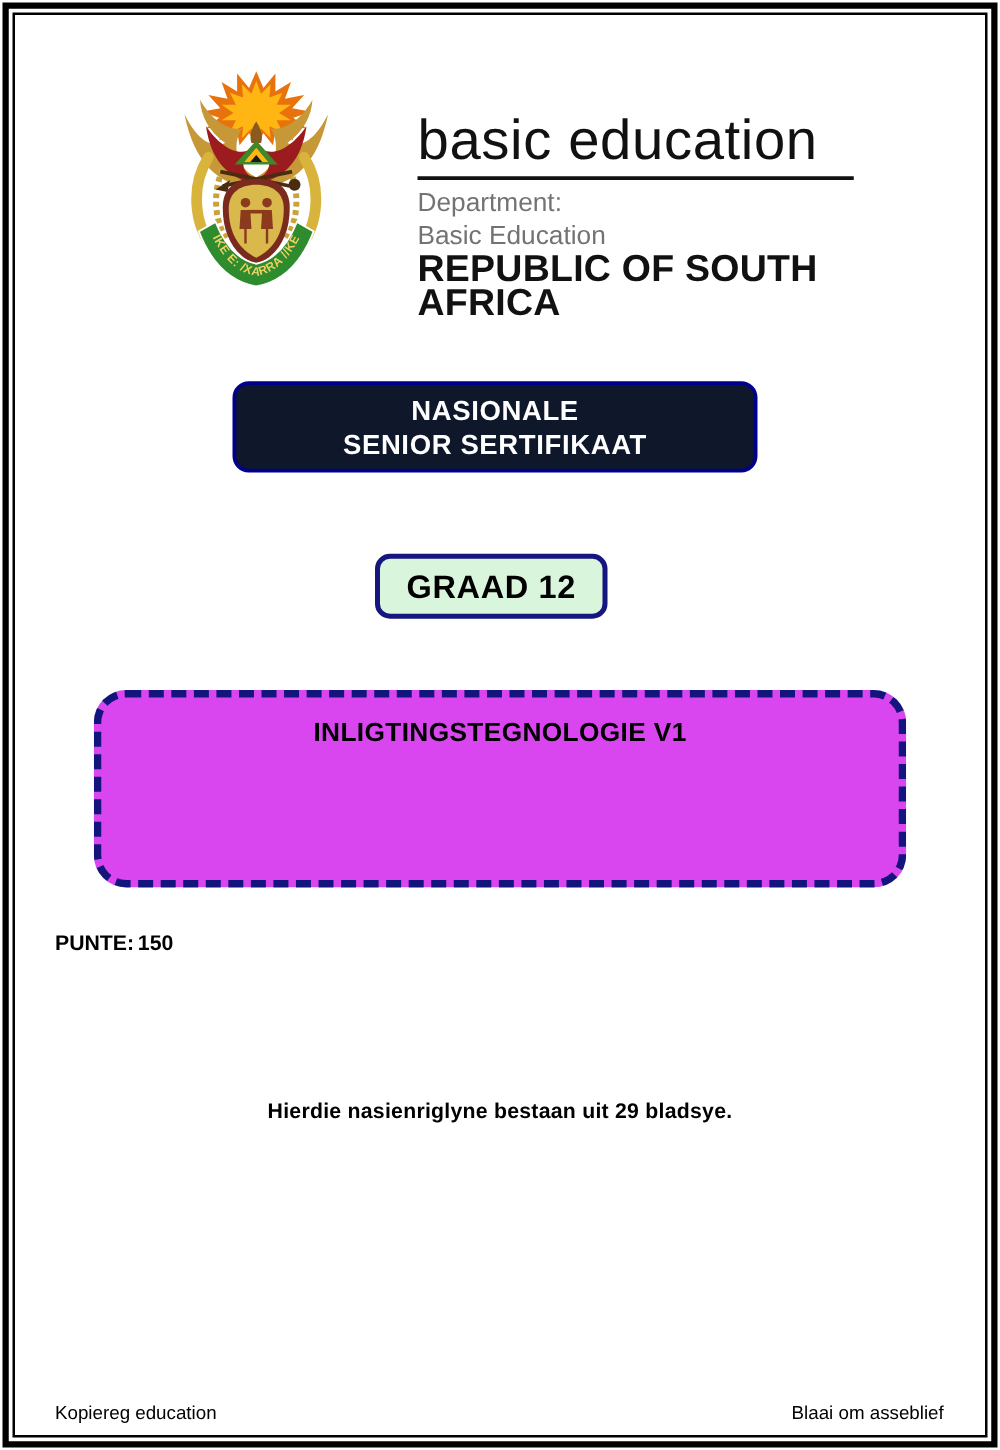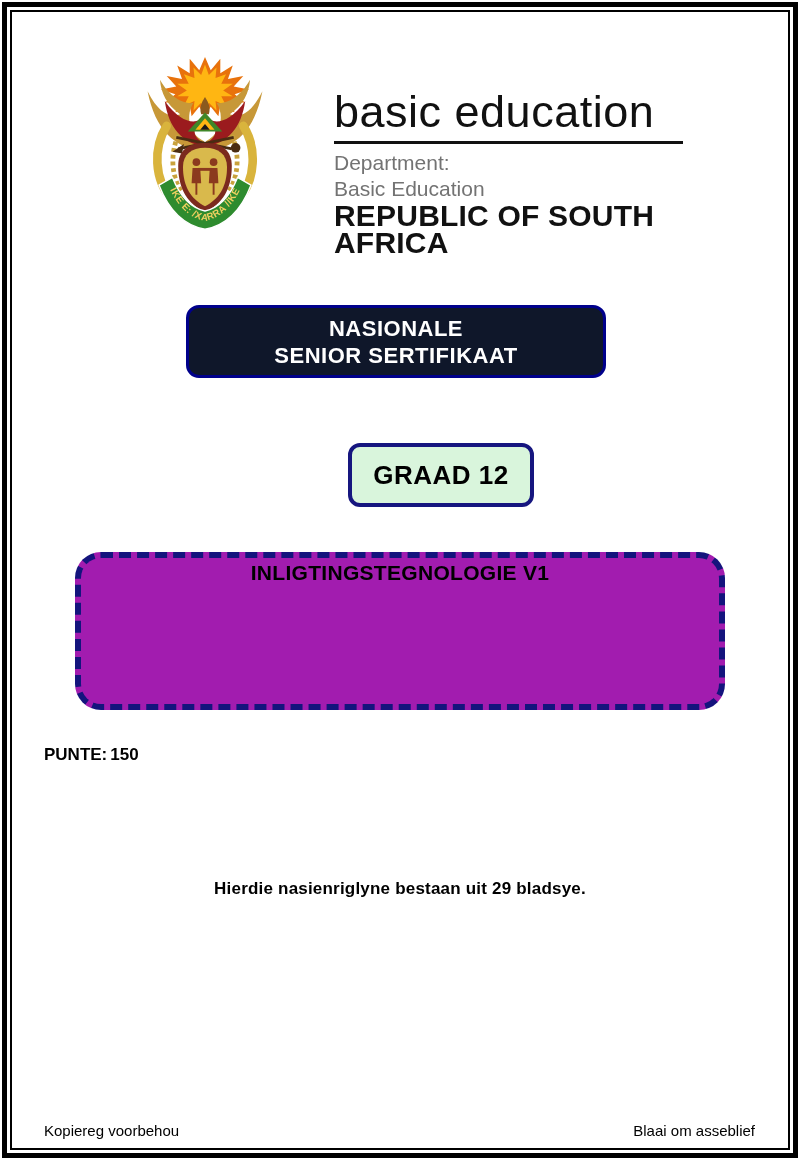--- a/index.html
+++ b/index.html
@@ -17,30 +17,30 @@
   .dept-line{font-size:21px;line-height:26px;color:#737373;}
   .country-line{font-size:30px;line-height:27px;font-weight:bold;color:#111;letter-spacing:0.2px;}
 
   
   .black-box{position:absolute;left:186px;top:305px;width:420px;height:73px;
     background:#0f172a;border:3px solid #00008B;border-radius:13px;box-sizing:border-box;
     display:flex;flex-direction:column;align-items:center;justify-content:center;}
   .black-box div{color:#fff;font-weight:bold;font-size:22px;line-height:27px;text-align:center;letter-spacing:0.5px;}
 
   
-  .green-box{position:absolute;left:300px;top:443px;width:186px;height:64px;
+  .green-box{position:absolute;left:300px;top:443px;width:186px;height:52px;
     background:#d9f5dc;border:4px solid #16167f;border-radius:12px;box-sizing:border-box;
-    display:flex;align-items:center;justify-content:center;margin-left:48px;}
+    display:flex;align-items:center;justify-content:center;}
   .green-box span{font-weight:bold;font-size:26px;letter-spacing:0.5px;}
 
   
   .yellow-box{position:absolute;left:75px;top:552px;width:650px;height:158px;
-    background:#a21caf;border:6px dashed #14147d;border-radius:26px;box-sizing:border-box;
+    background:#d946ef;border:6px dashed #14147d;border-radius:26px;box-sizing:border-box;
     display:flex;flex-direction:column;align-items:center;justify-content:space-between;
-    padding:3px 0 19px 0;}
+    padding:17px 0 19px 0;}
   .yellow-box div{font-weight:bold;font-size:21px;letter-spacing:0.3px;text-align:center;}
 
   .punte{position:absolute;left:44px;top:745px;font-weight:bold;font-size:17px;}
   .punte .val{margin-left:3px;}
 
   .pages-note{position:absolute;left:0;top:879px;width:100%;text-align:center;
     font-weight:bold;font-size:17px;letter-spacing:0.2px;}
 
   .footer-left{position:absolute;left:44px;top:1122px;font-size:15px;}
   .footer-right{position:absolute;right:45px;top:1122px;font-size:15px;}
@@ -132,16 +132,16 @@
   <div class="yellow-box">
     <div>INLIGTINGSTEGNOLOGIE V1</div>
   </div>
 
   <div class="punte">
     <span>PUNTE:</span><span class="val">150</span>
   </div>
 
   <div class="pages-note">Hierdie nasienriglyne bestaan uit 29 bladsye.</div>
 
-  <div class="footer-left">Kopiereg voorbehou</div>
+  <div class="footer-left">Kopiereg education</div>
   <div class="footer-right">Blaai om asseblief</div>
 
 </div>
 
 </body></html>

